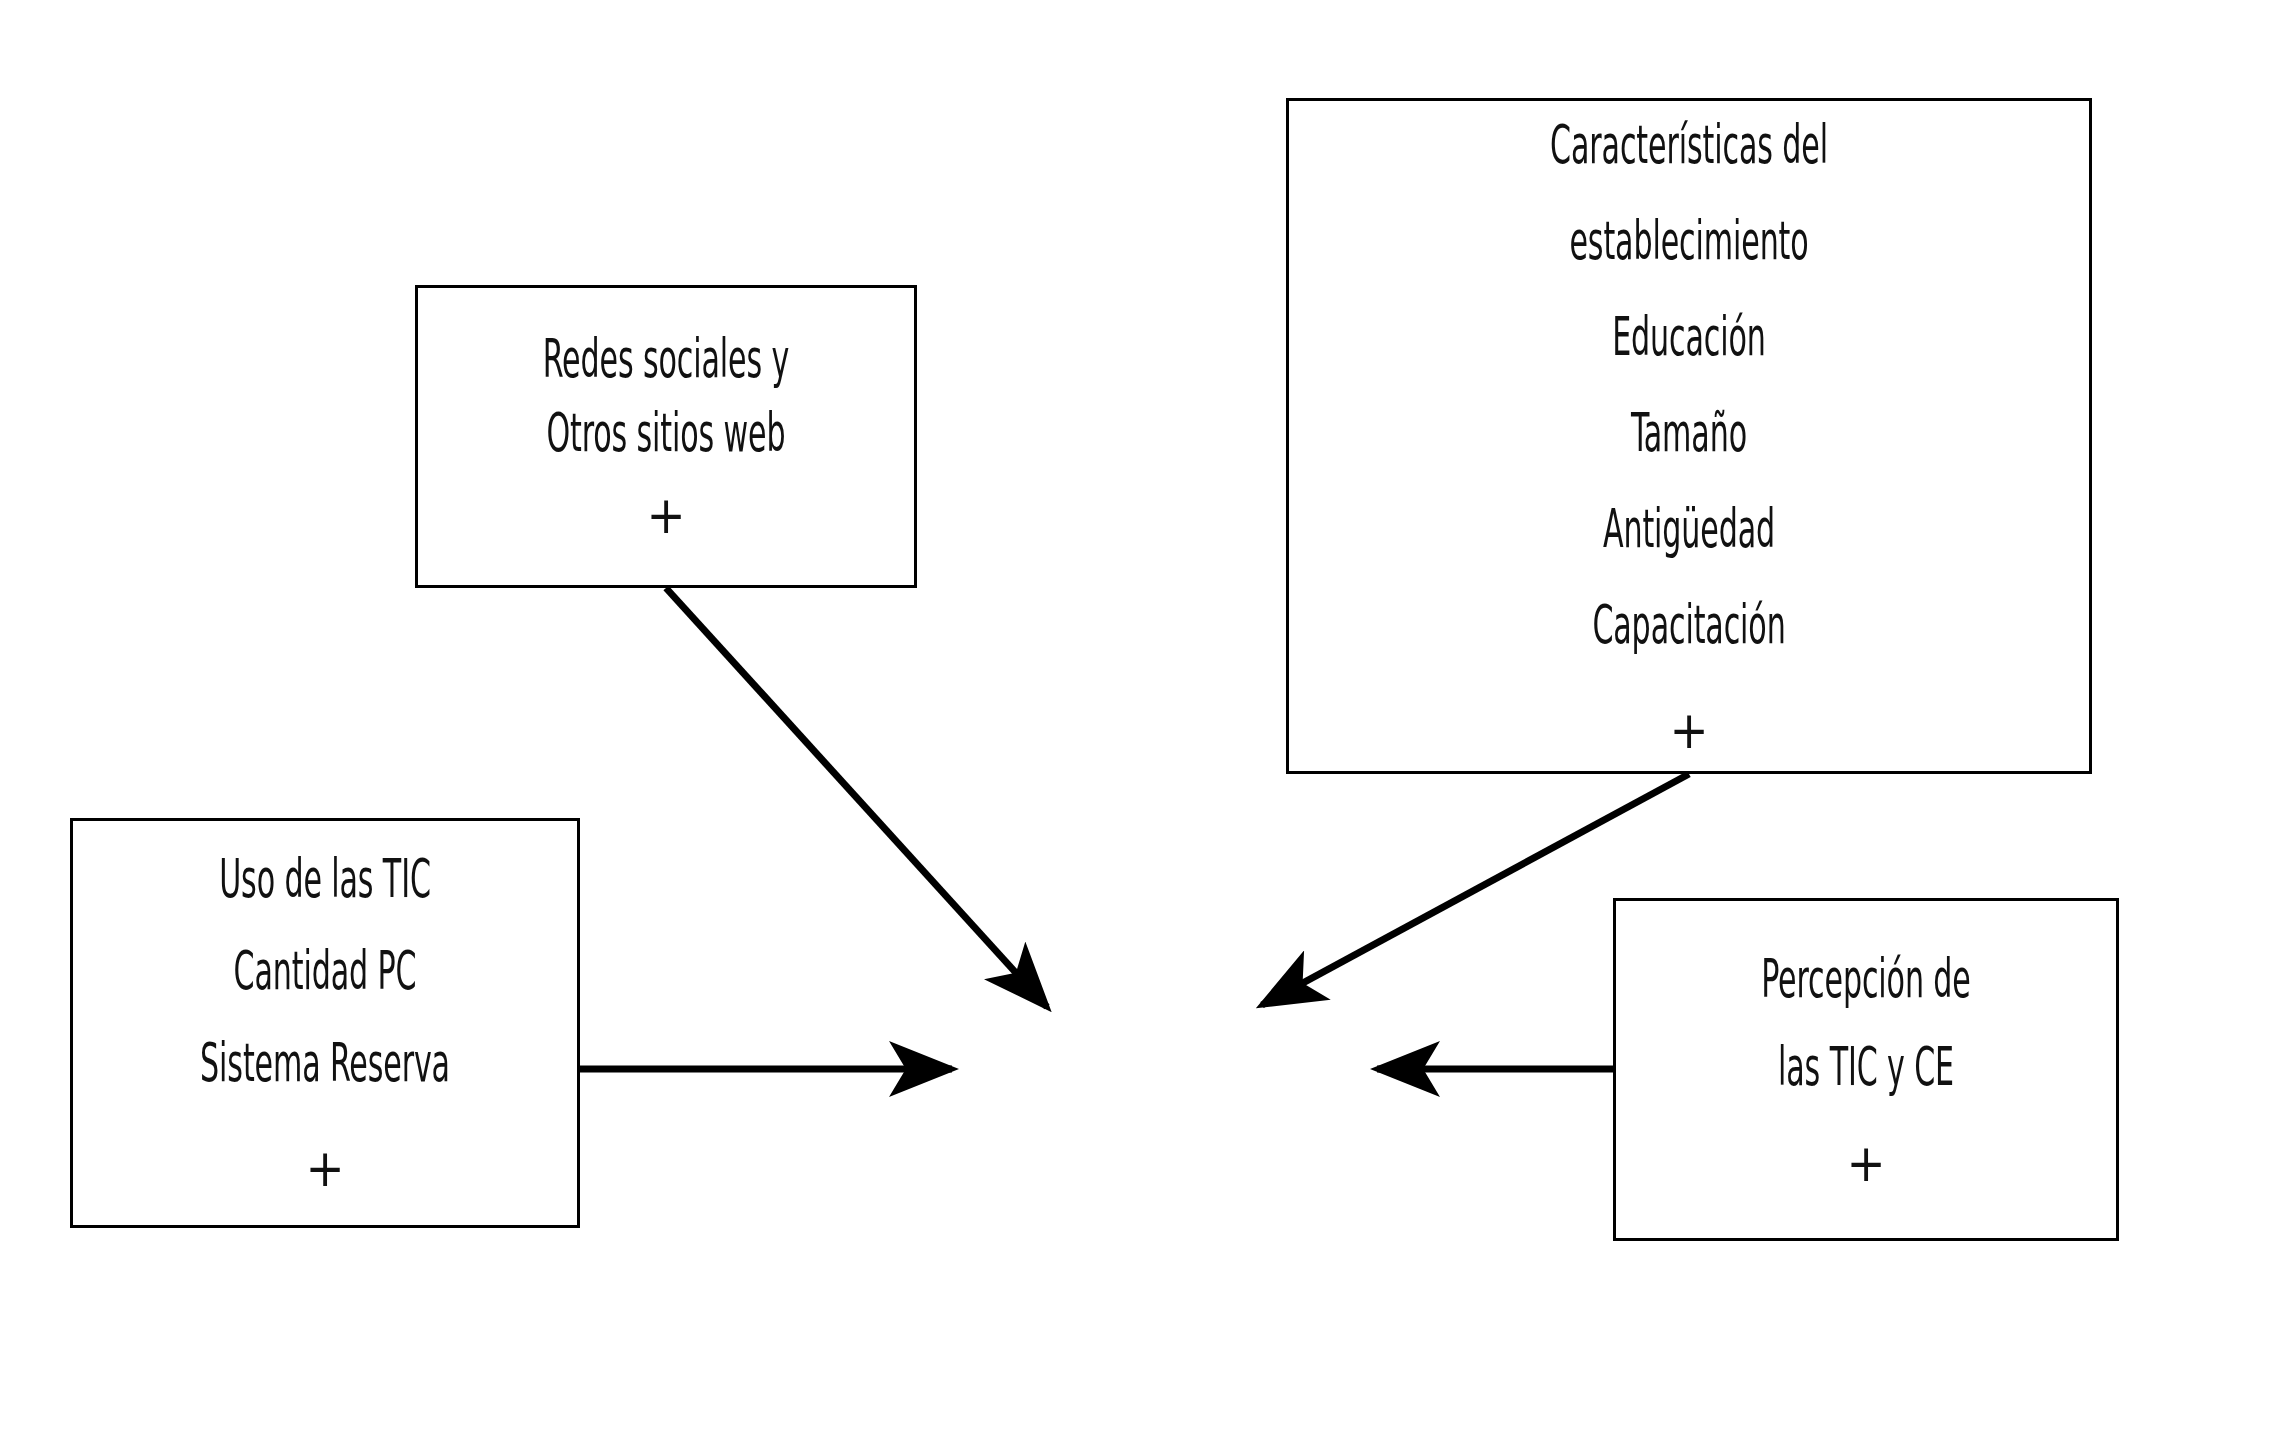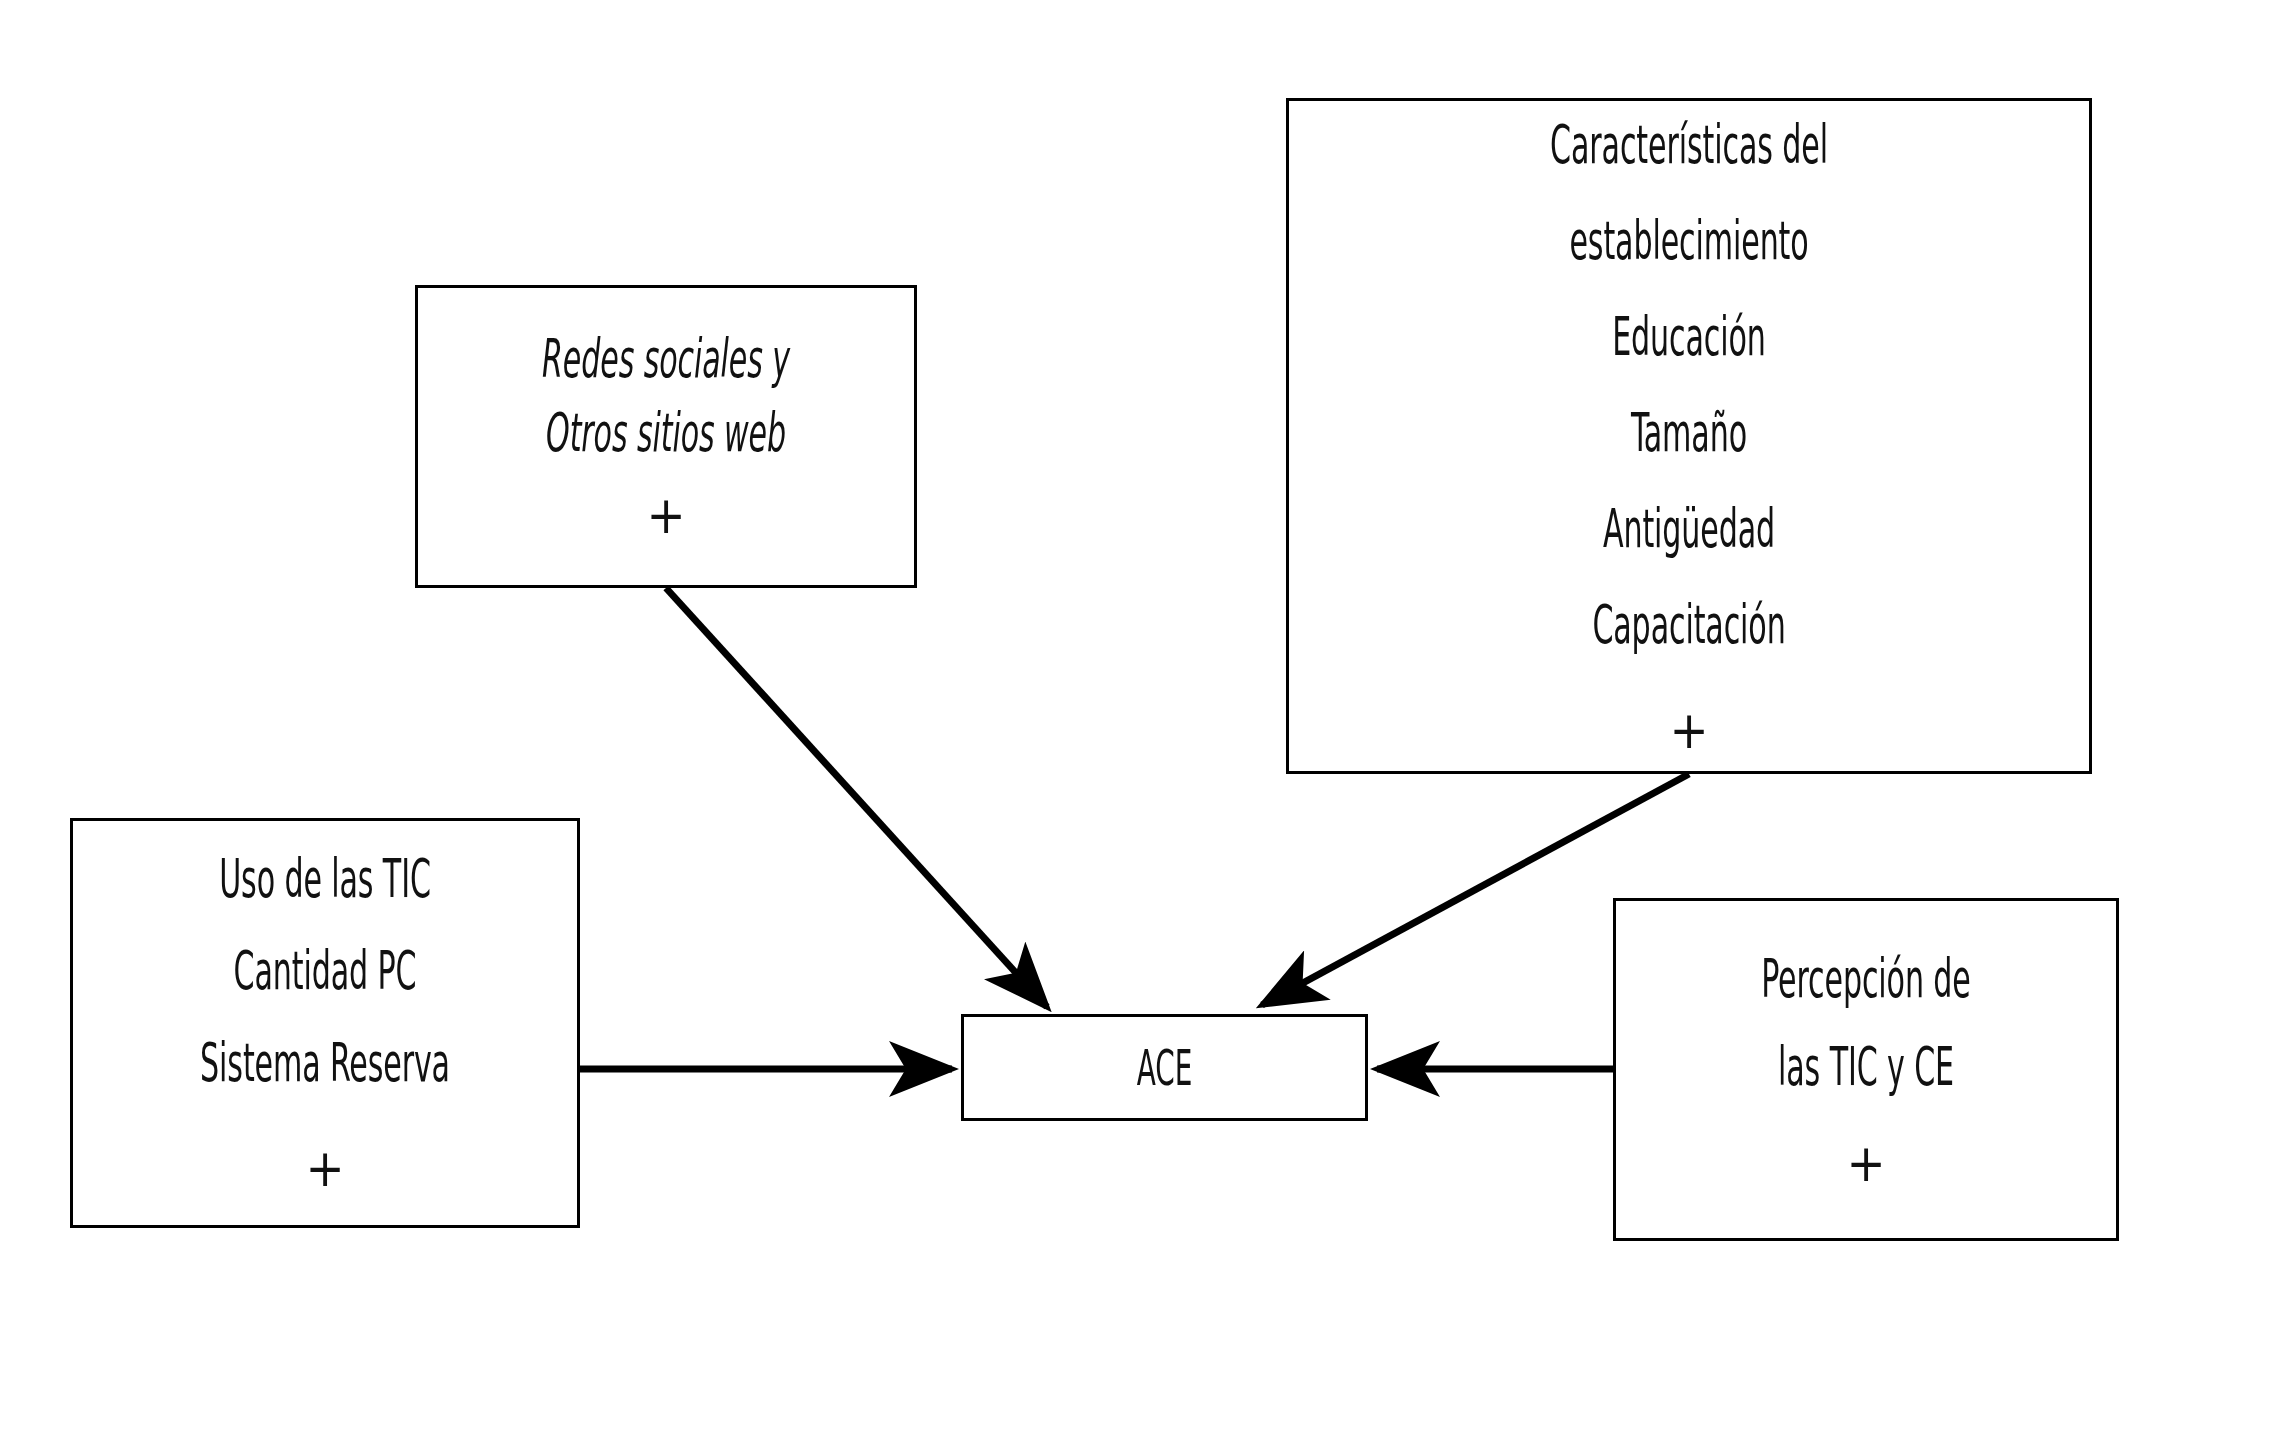--- a/index.html
+++ b/index.html
@@ -39,21 +39,21 @@
   }
   .sign {
     display: block;
     width: 100%;
     text-align: center;
     font-weight: 300;
   }
 
   
   #node-redes {
-    left: 415px; top: 285px; width: 502px; height: 303px; font-style: italic;
+    left: 415px; top: 285px; width: 502px; height: 303px;
   }
   #node-redes .line { font-size: 54px; line-height: 74px; }
   #node-redes .sign { font-size: 52px; line-height: 74px; margin-top: 8px; }
 
   #node-caract {
     left: 1286px; top: 98px; width: 806px; height: 676px;
   }
   #node-caract .line { font-size: 54px; line-height: 96px; }
   #node-caract .sign { font-size: 52px; line-height: 90px; margin-top: 12px; }
 
@@ -125,17 +125,14 @@
     <span class="line">Sistema Reserva</span>
     <span class="sign">+</span>
   </div>
 
   <div class="node" id="node-percep">
     <span class="line">Percepción de</span>
     <span class="line">las TIC y CE</span>
     <span class="sign">+</span>
   </div>
 
-  <div class="node" id="node-ace">
-    <span class="line">ACE</span>
-  </div>
 
 </div>
 
 </body></html>

